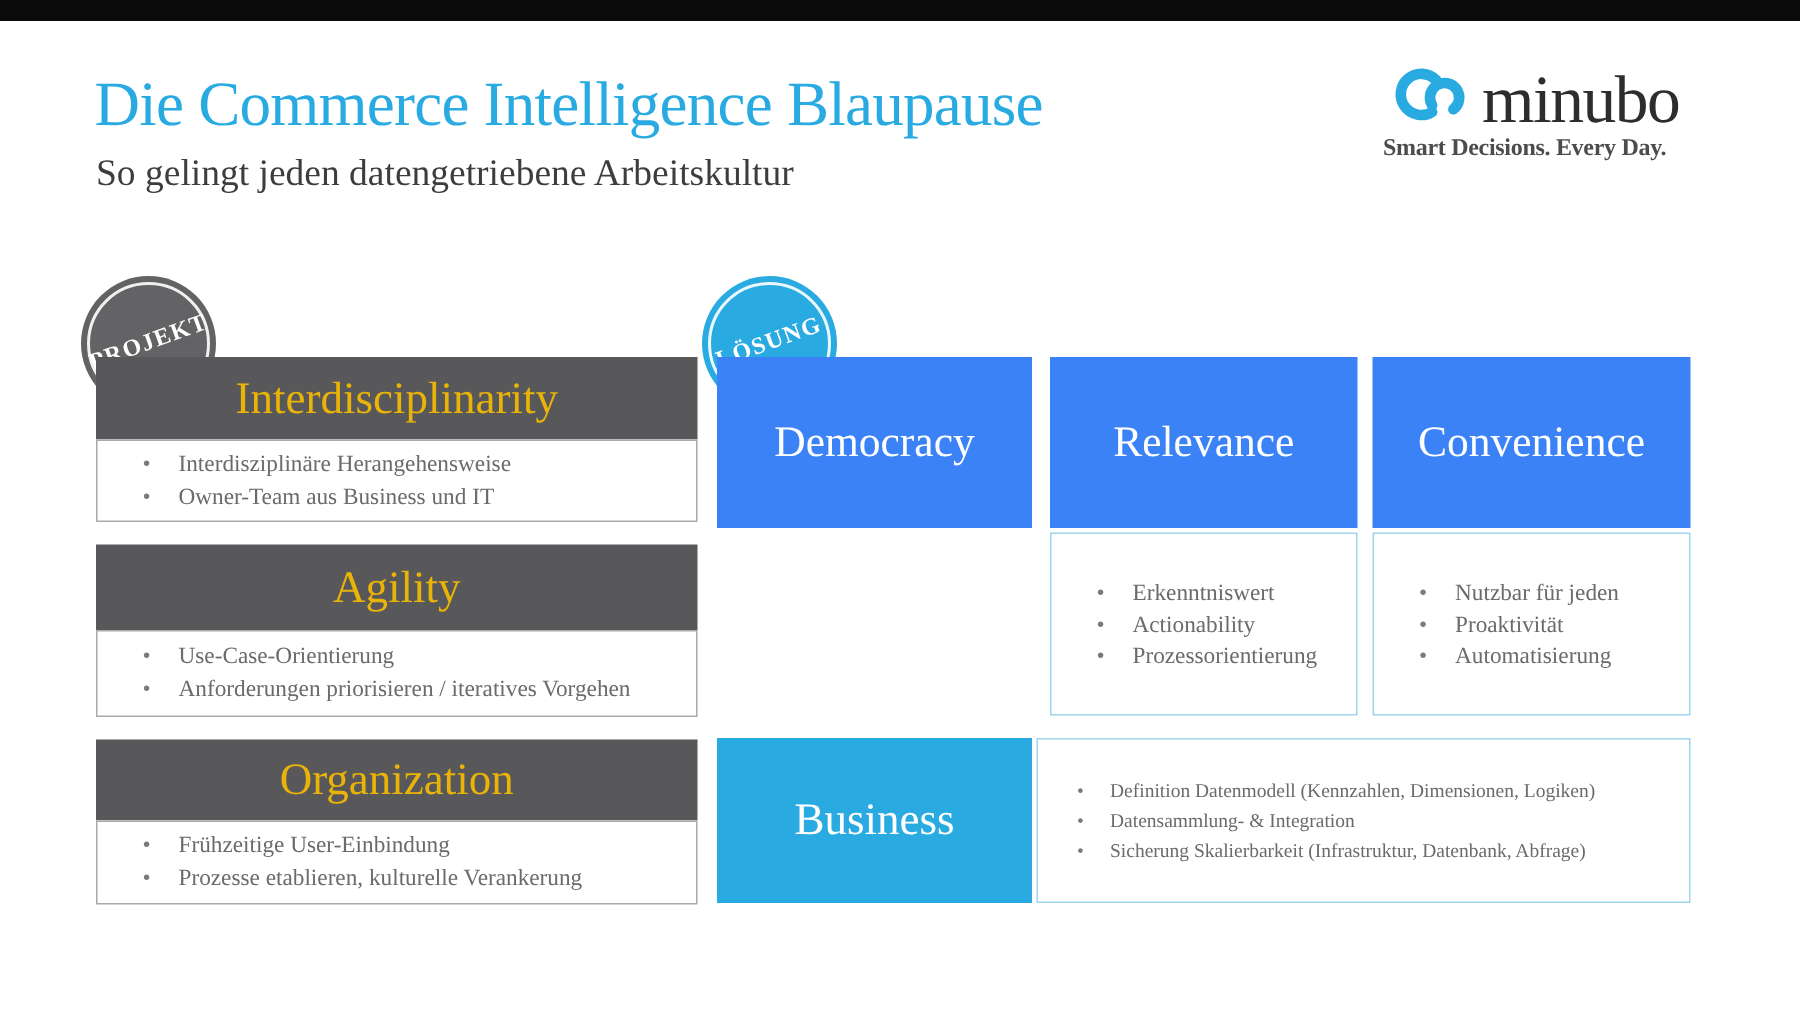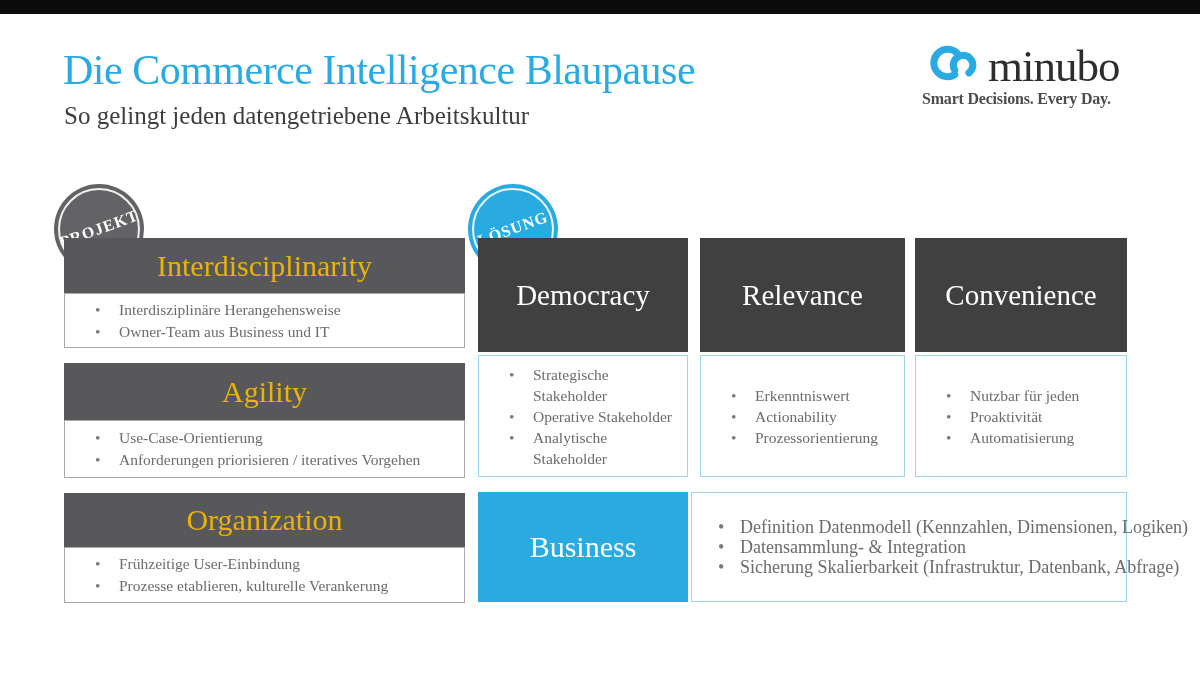--- a/index.html
+++ b/index.html
@@ -30,33 +30,33 @@
   .pbox .phead{height:55px;background:#58585a;display:flex;align-items:center;justify-content:center;
                color:#eab308;font-size:30px;font-weight:300;}
   .pbox .pbody{background:#fff;border:1px solid #a9a9a9;display:flex;flex-direction:column;justify-content:center;}
 
   ul.bullets{list-style:none;margin:0;padding:0 8px 0 22px;}
   ul.bullets li{position:relative;padding-left:32px;font-size:15.5px;color:#6b6b6b;line-height:22px;}
   ul.bullets li::before{content:"•";position:absolute;left:8px;top:0;color:#7a7a7a;}
 
   
   .scol{position:absolute;top:238px;}
-  .scol .shead{height:114px;background:#404040;display:flex;align-items:center;justify-content:center;
+  .scol .shead{height:114px;background:#3b82f6;display:flex;align-items:center;justify-content:center;
                color:#fff;font-size:29px;font-weight:300;}
   .scol .sbody{margin-top:3px;height:120px;background:#fff;border:1px solid #9ed5ee;
                display:flex;flex-direction:column;justify-content:center;}
   .scol .sbody ul.bullets li{font-size:15.5px;line-height:21px;}
 
   
   .concept-head{position:absolute;left:478px;top:492px;width:210px;height:110px;background:#29abe2;
                 display:flex;align-items:center;justify-content:center;color:#fff;font-size:30px;font-weight:300;}
   .concept-body{position:absolute;left:691px;top:492px;width:436px;height:110px;background:#fff;
                 border:1px solid #9ed5ee;display:flex;flex-direction:column;justify-content:center;box-sizing:border-box;}
   .concept-body ul.bullets{padding-left:18px;}
-  .concept-body ul.bullets li{font-size:18px;line-height:20px;padding-left:30px;white-space:nowrap;}
+  .concept-body ul.bullets li{font-size:13px;line-height:20px;padding-left:30px;white-space:nowrap;}
 </style>
 </head>
 <body>
 
 <div class="slide">
   <div class="topbar"></div>
 
   <div class="title">Die Commerce Intelligence Blaupause</div>
   <div class="subtitle">So gelingt jeden datengetriebene Arbeitskultur</div>
 
@@ -105,27 +105,20 @@
     <div class="pbody" style="height:54px">
       <ul class="bullets">
         <li>Frühzeitige User-Einbindung</li>
         <li>Prozesse etablieren, kulturelle Verankerung</li>
       </ul>
     </div>
   </div>
 
   <div class="scol" style="left:478px;width:210px">
     <div class="shead">Democracy</div>
-    <div class="sbody">
-      <ul class="bullets">
-        <li>Strategische Stakeholder</li>
-        <li>Operative Stakeholder</li>
-        <li>Analytische Stakeholder</li>
-      </ul>
-    </div>
   </div>
 
   <div class="scol" style="left:700px;width:205px">
     <div class="shead">Relevance</div>
     <div class="sbody">
       <ul class="bullets">
         <li>Erkenntniswert</li>
         <li>Actionability</li>
         <li>Prozessorientierung</li>
       </ul>

